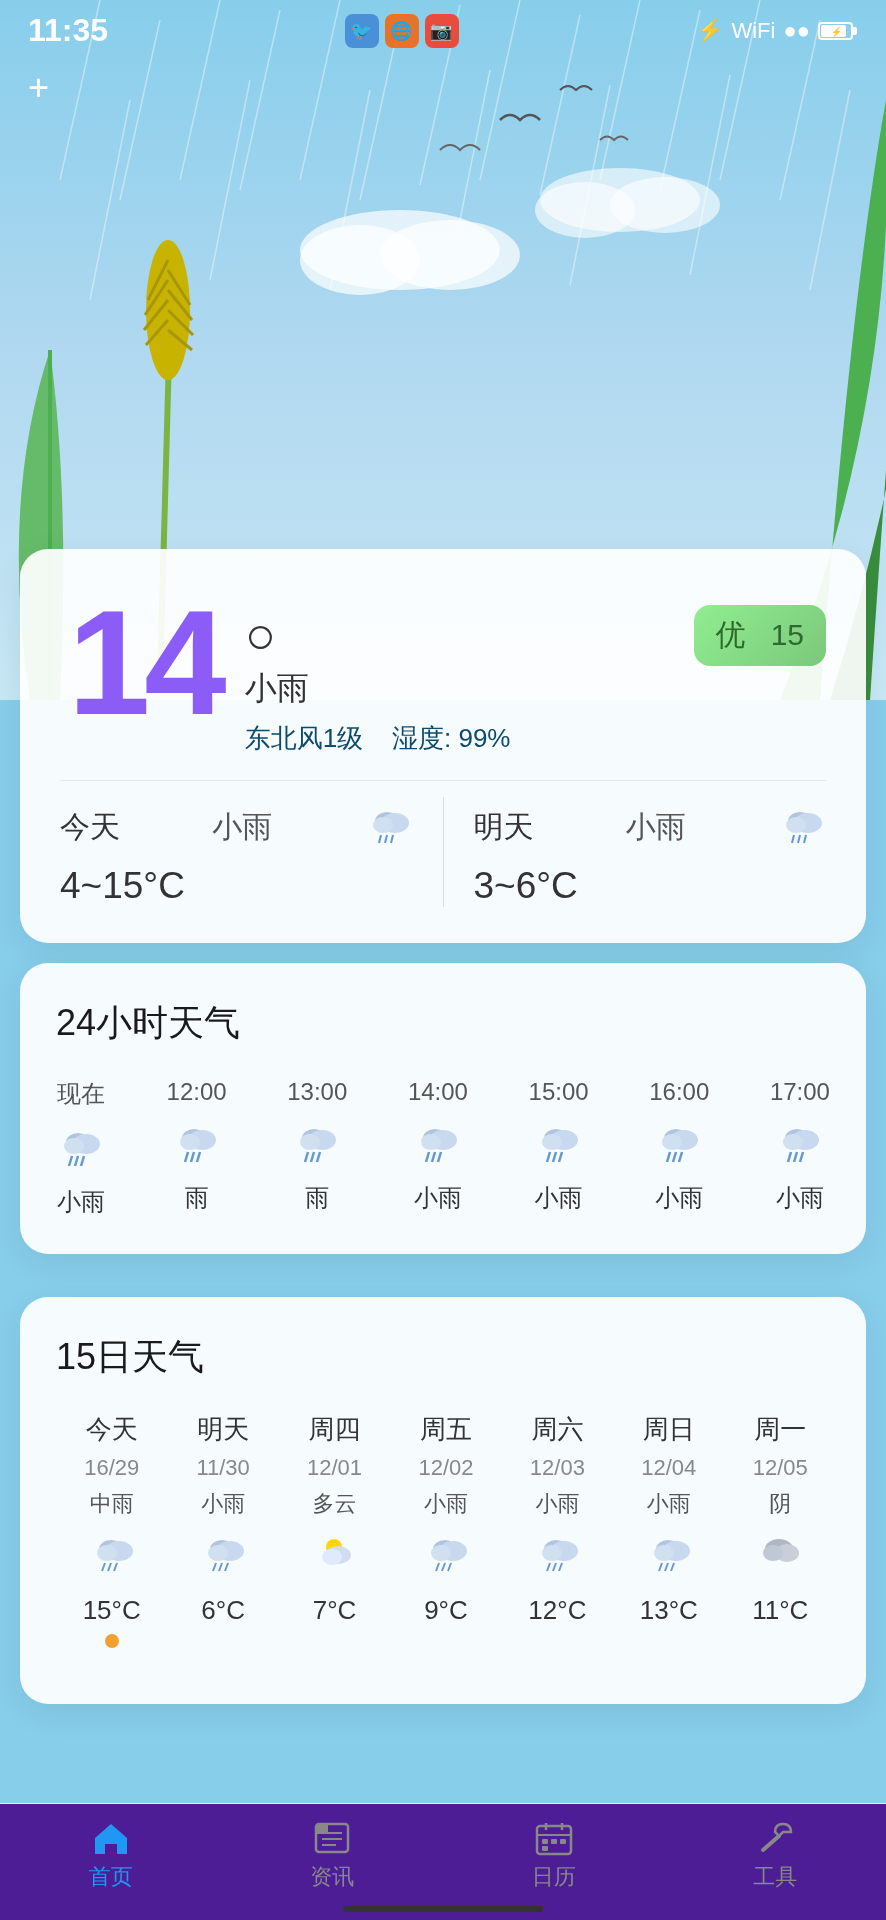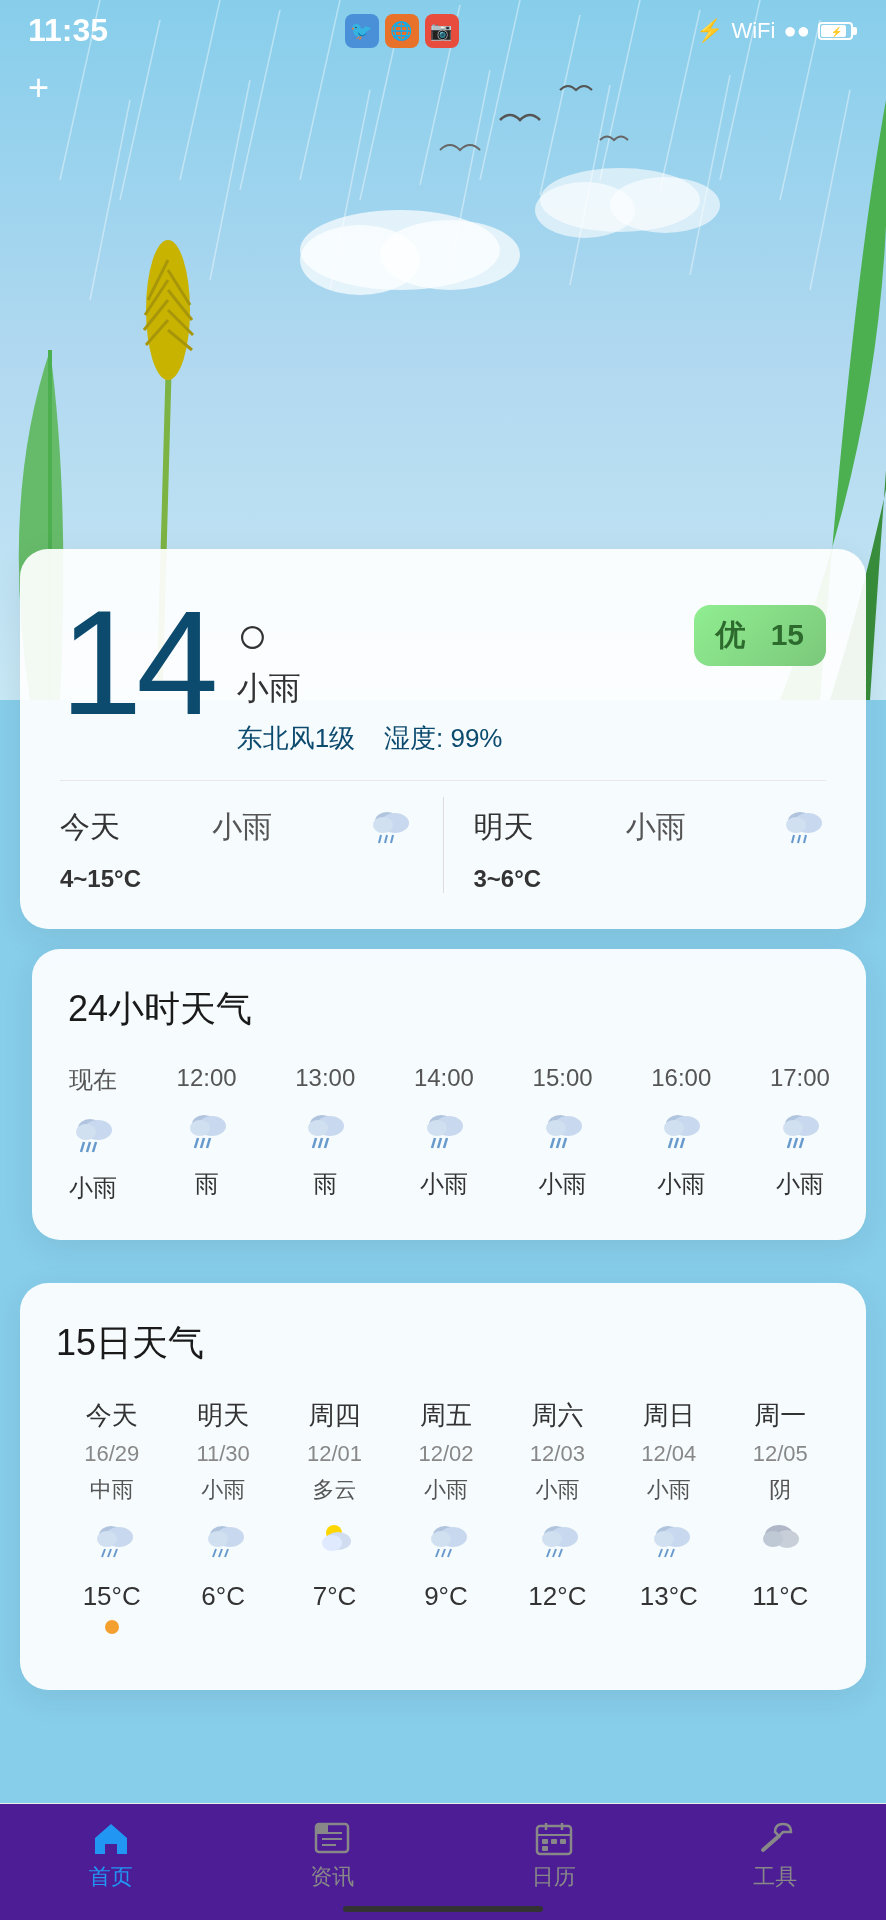--- a/index.html
+++ b/index.html
@@ -126,24 +126,25 @@
 
     .temp-row {
       display: flex;
       align-items: flex-start;
       gap: 24px;
       margin-bottom: 24px;
     }
 
     .temperature {
       font-size: 148px;
-      font-weight: 400;
+      font-weight: 700;
       line-height: 1;
-      color: #0c4a6e;
+      color: #8b5cf6;
       letter-spacing: -6px;
+      margin-left: 8px;
     }
 
     .weather-info {
       flex: 1;
       padding-top: 20px;
     }
 
     .degree-circle {
       font-size: 52px;
       font-weight: 300;
@@ -160,21 +161,21 @@
 
     .weather-detail {
       font-size: 26px;
       color: #0c4a6e;
     }
 
     .aqi-badge {
       background: linear-gradient(135deg, #90EE90, #7BC87B);
       color: #2d6a2d;
       font-size: 30px;
-      font-weight: 700;
+      font-weight: 400;
       padding: 10px 22px;
       border-radius: 16px;
       white-space: nowrap;
       align-self: flex-start;
       margin-top: 16px;
     }
 
     .divider-row {
       display: flex;
       align-items: stretch;
@@ -202,43 +203,42 @@
       justify-content: space-between;
       align-items: center;
     }
 
     .day-weather-label {
       font-size: 30px;
       color: #555;
     }
 
     .day-temp {
-      font-size: 24px;
+      font-size: 37px;
       color: #333;
-      font-weight: 700;
+      font-weight: 400;
     }
 
     .day-icon {
       font-size: 52px;
     }
 
     .day-row {
       display: flex;
       justify-content: space-between;
       align-items: center;
     }
 
     
     .hourly-card {
       background: rgba(255,255,255,0.92);
       border-radius: 28px;
       padding: 36px 36px 36px 36px;
       margin-bottom: 20px;
       box-shadow: 0 8px 32px rgba(0,0,0,0.08);
-      margin-left: 12px;
     }
 
     .card-title {
       font-size: 36px;
       font-weight: 500;
       color: #1a1a1a;
       margin-bottom: 30px;
     }
 
     .hourly-grid {

